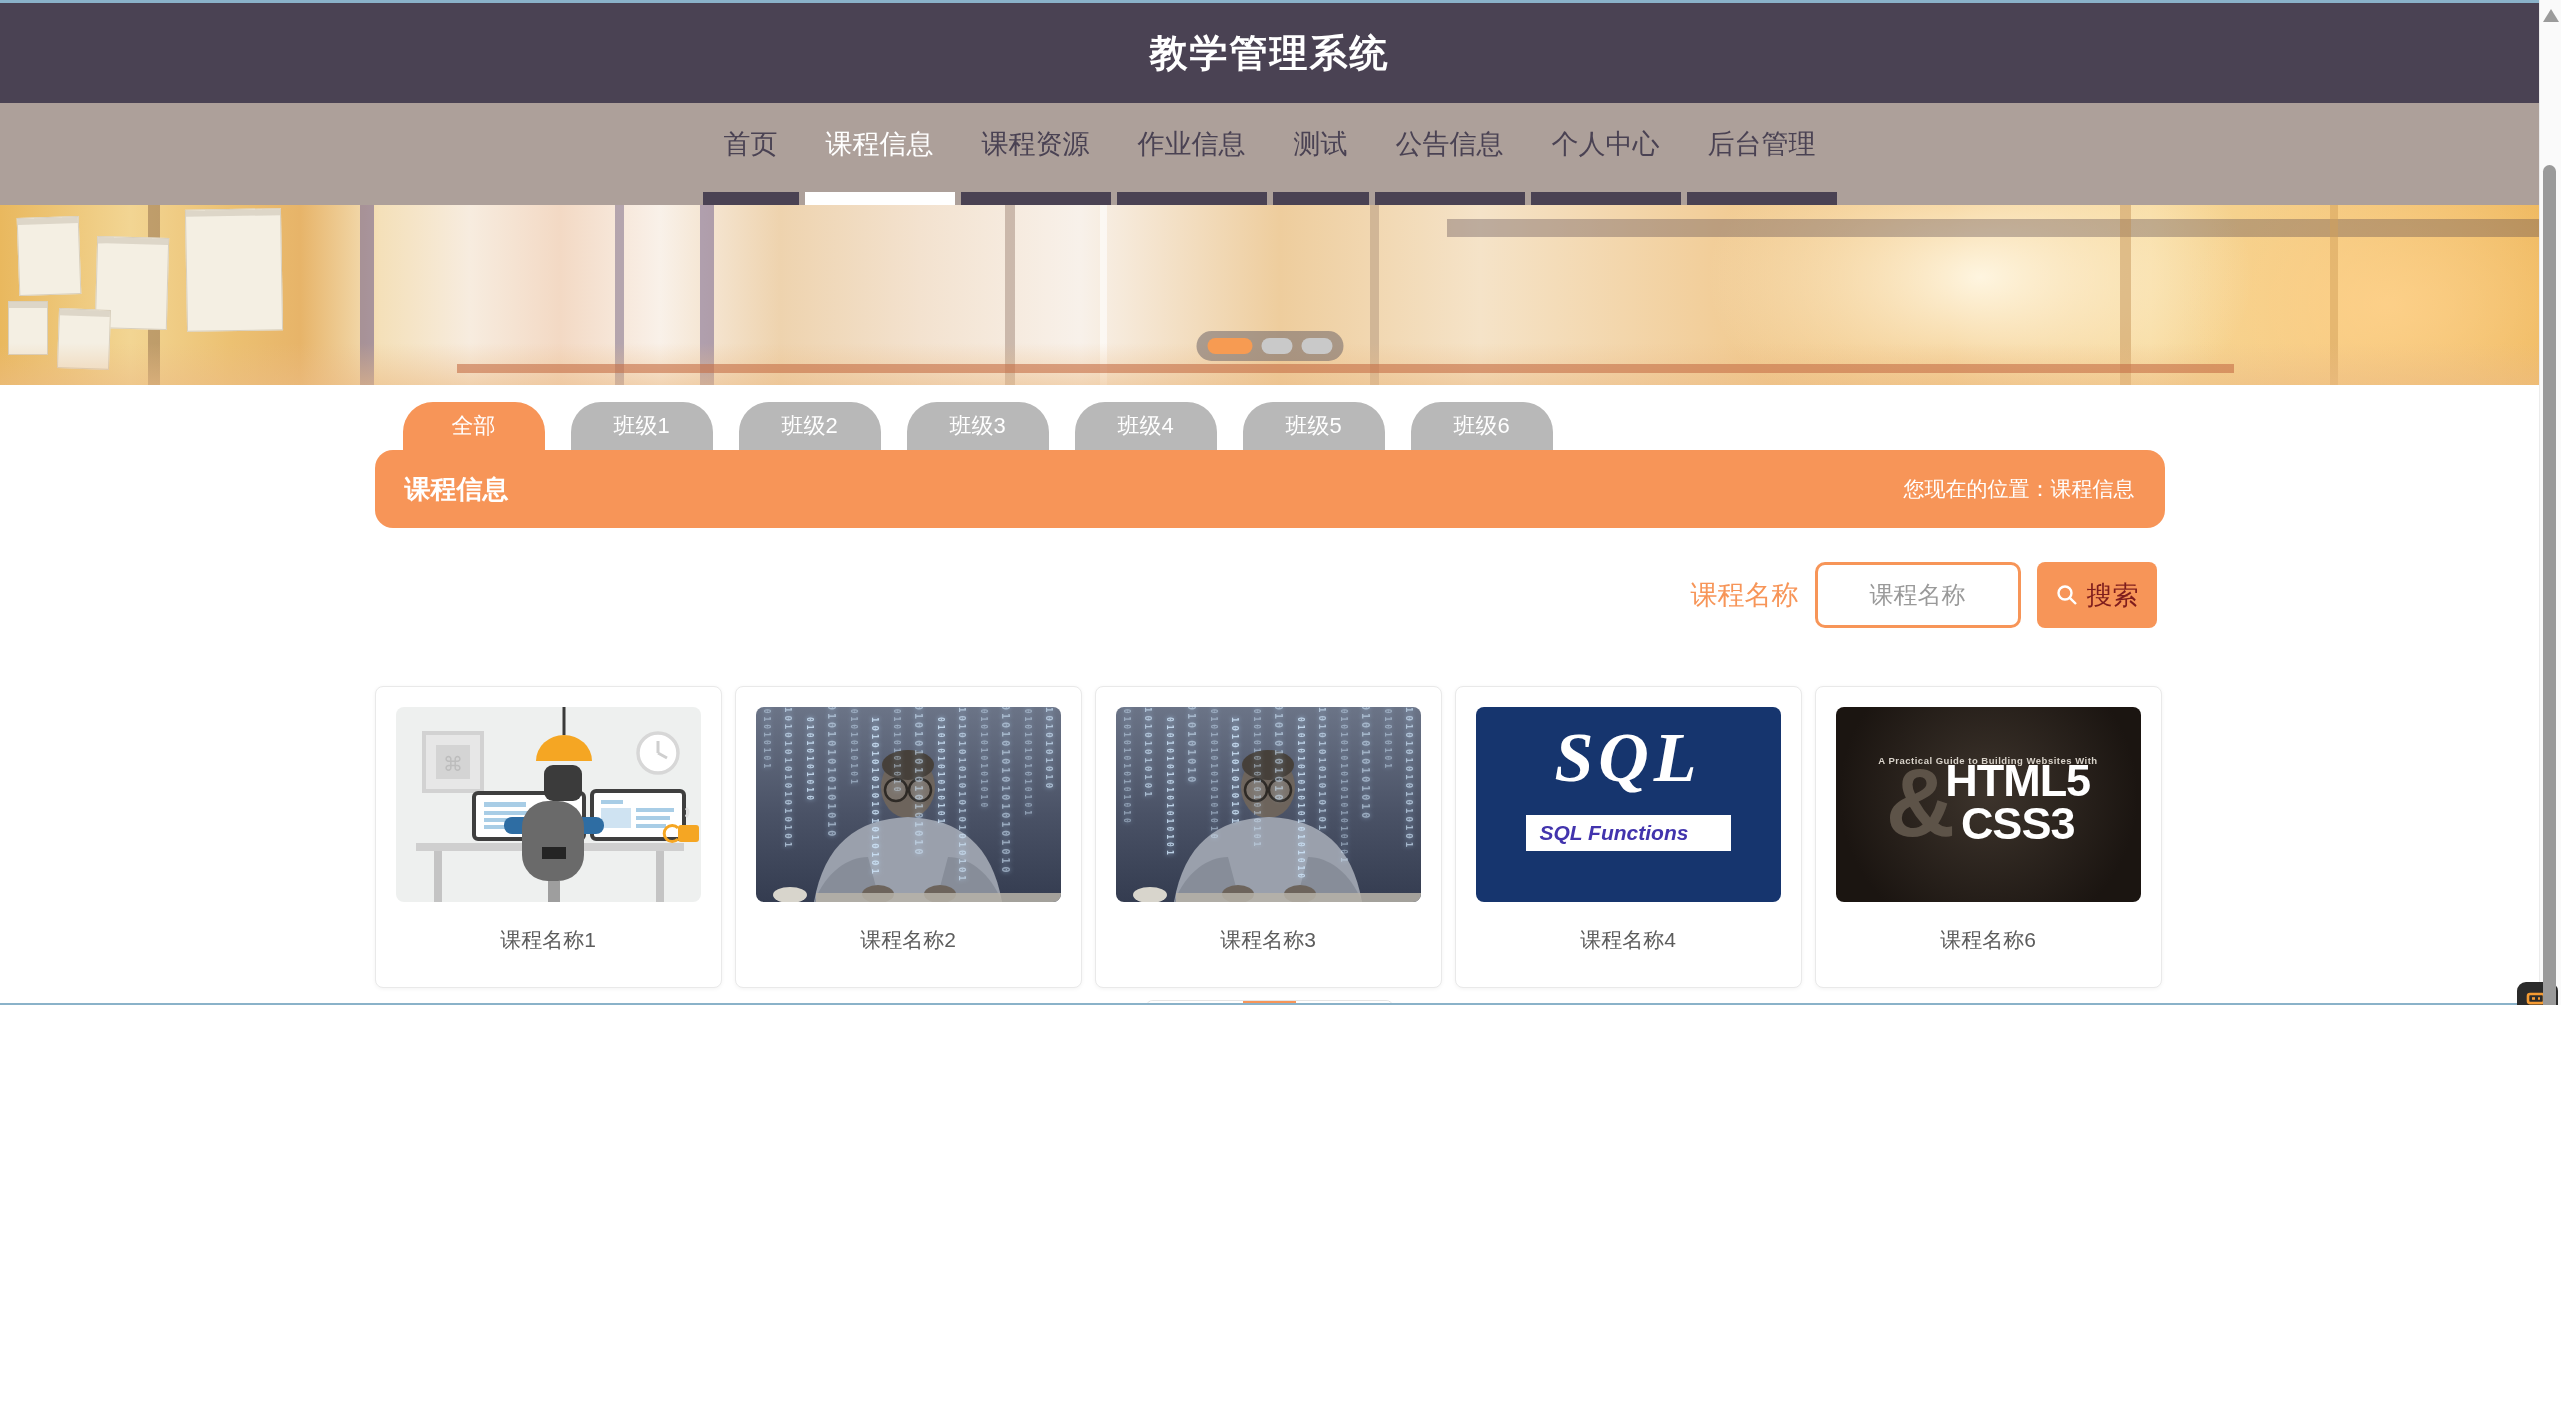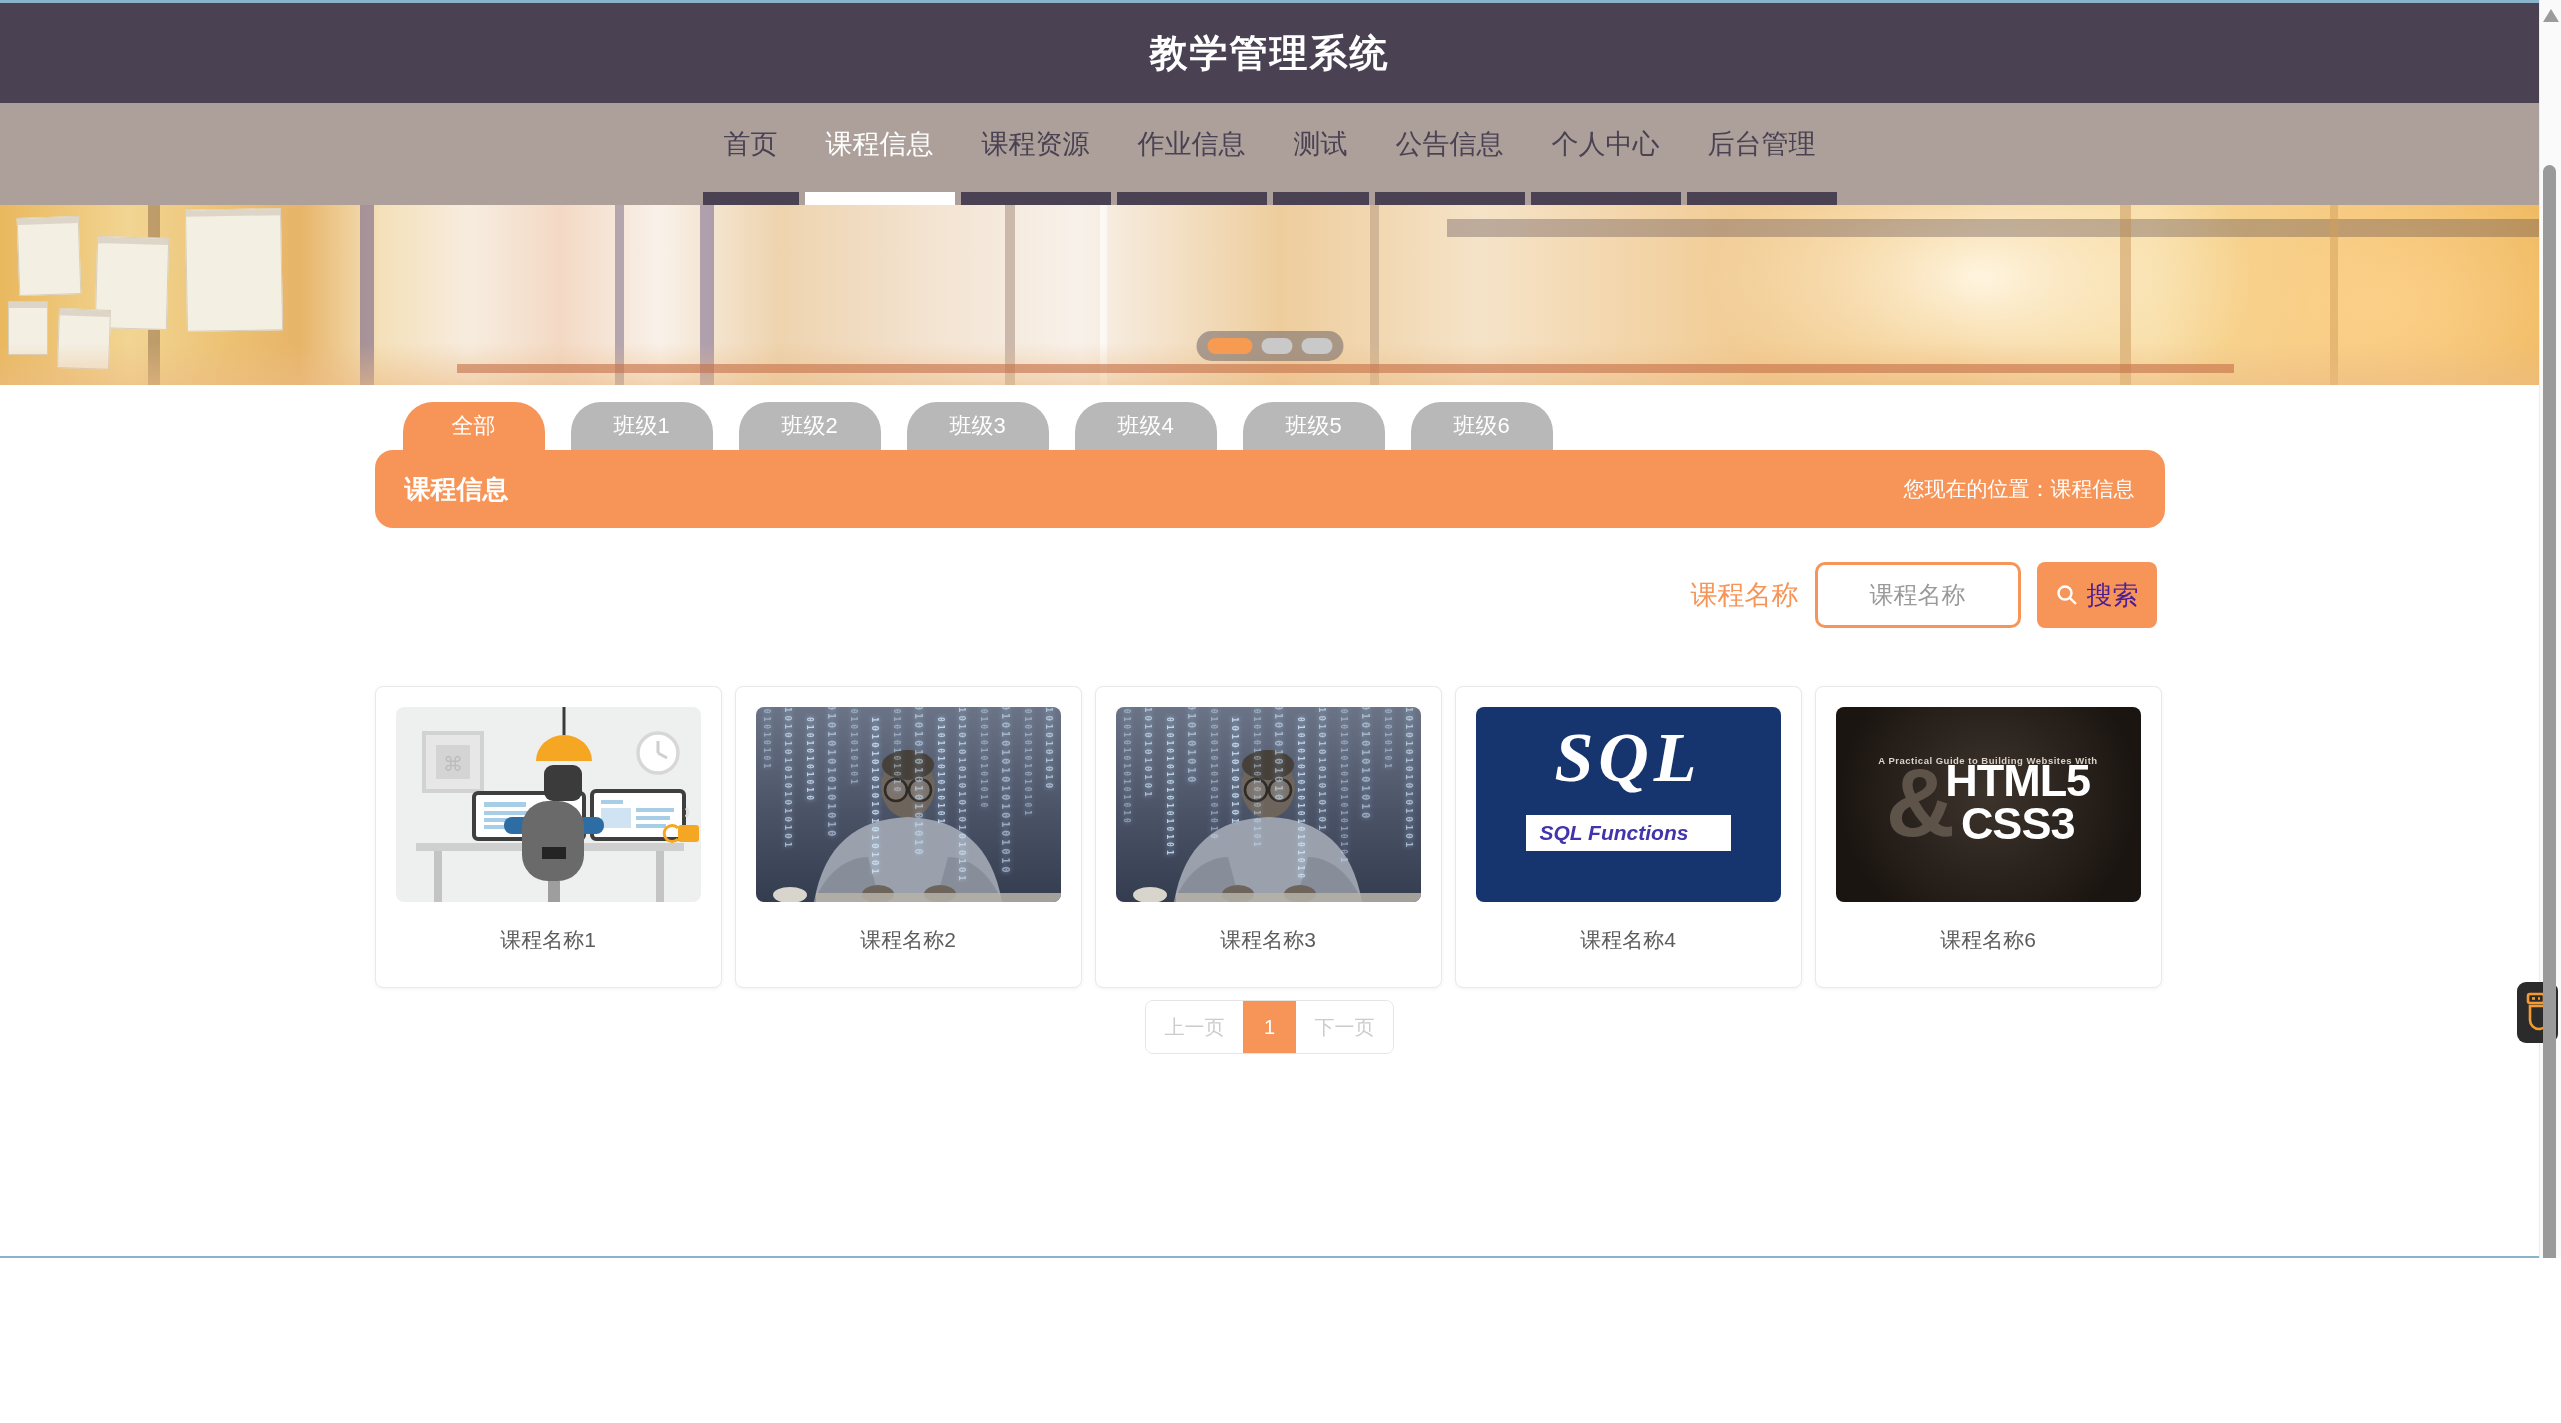--- a/index.html
+++ b/index.html
@@ -1,17 +1,17 @@
 <!DOCTYPE html>
 <html><head>
 <meta charset="utf-8">
 <style>
   html,body{margin:0;padding:0;background:#fff;}
   *{box-sizing:border-box;font-family:"Liberation Sans","DejaVu Sans",sans-serif;}
-  .screen{position:relative;width:2561px;height:1258px;overflow:hidden;background:#fff;}
+  .screen{position:relative;width:2561px;height:1005px;overflow:hidden;background:#fff;}
   .edge-top{position:absolute;top:0;left:0;width:2561px;height:3px;background:#8ab2c9;z-index:40;}
   .edge-bottom{position:absolute;bottom:0;left:0;width:2561px;height:2px;background:#8ab2c9;z-index:40;}
   .page{position:absolute;top:3px;left:0;width:2539px;}
 
   
   .header{height:100px;background:#4a4253;display:flex;align-items:center;justify-content:center;}
   .header h1{margin:0;color:#fff;font-size:38px;font-weight:700;letter-spacing:2px;}
 
   
   .nav{height:102px;background:#ada09a;}
@@ -47,21 +47,21 @@
   .section-bar{height:78px;background:#f79558;border-radius:18px;display:flex;align-items:center;
        justify-content:space-between;padding:0 30px;}
   .section-title{color:#fff;font-size:26px;font-weight:700;}
   .breadcrumb{color:#fff;font-size:21px;}
 
   .search-row{margin-top:32px;height:70px;display:flex;justify-content:flex-end;align-items:center;gap:16px;padding-right:8px;}
   .search-label{color:#f79558;font-size:27px;}
   .search-input{width:206px;height:66px;border:3px solid #f79558;border-radius:10px;text-align:center;
        font-size:24px;color:#555;outline:none;}
   .search-input::placeholder{color:#9a9a9a;}
-  .search-btn{width:120px;height:66px;background:#f79558;border:none;border-radius:8px;color:#4c1d95;
+  .search-btn{width:120px;height:66px;background:#f79558;border:none;border-radius:8px;color:#7f1d1d;
        font-size:26px;display:flex;align-items:center;justify-content:center;gap:8px;cursor:pointer;}
 
   .cards{margin-top:56px;display:flex;flex-wrap:wrap;gap:33px 13px;}
   .card{width:347px;height:302px;background:#fff;border:1px solid #e9e9e9;border-radius:8px;
        box-shadow:0 1px 4px rgba(0,0,0,.05);cursor:pointer;}
   .card-img{position:relative;width:305px;height:195px;margin:20px auto 0;border-radius:8px;overflow:hidden;}
   .card-title{margin-top:24px;text-align:center;font-size:21px;color:#5c5c5c;}
 
   .img-workspace{background:#eef0ef;}
   .img-programmer{background:linear-gradient(180deg,#6b7487 0%,#4a5266 55%,#343c50 100%);}

